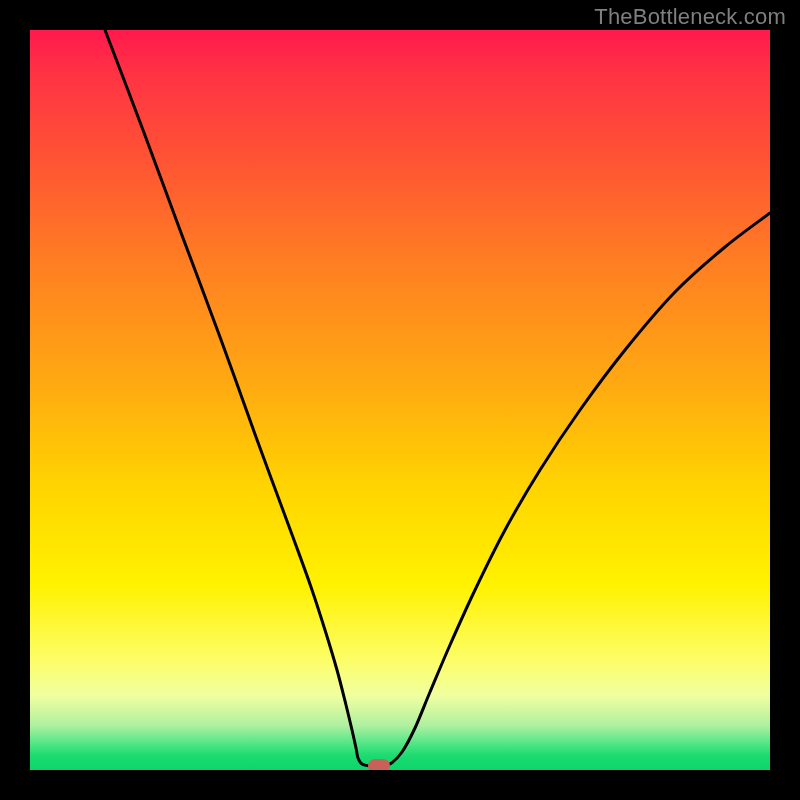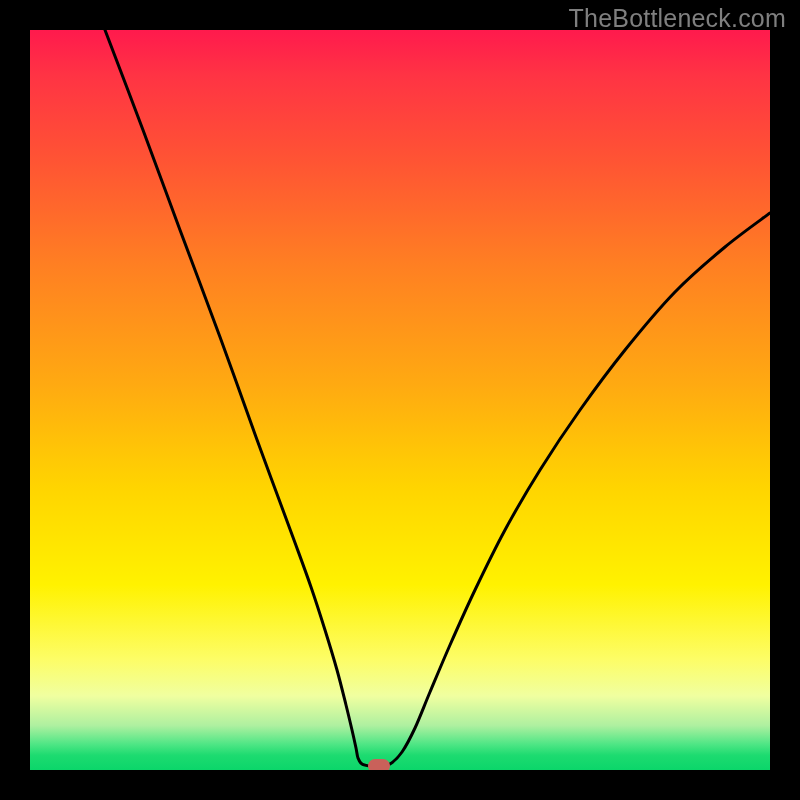--- a/index.html
+++ b/index.html
@@ -50,21 +50,21 @@
     left: 0;
     width: 740px;
     height: 740px;
     display: block;
   }
   .watermark {
     position: absolute;
     top: 4px;
     right: 14px;
     color: #7f7f7f;
-    font-size: 25px;
+    font-size: 22px;
     letter-spacing: 0.2px;
     font-weight: 500;
   }
   .marker {
     position: absolute;
     width: 22px;
     height: 14px;
     border-radius: 7px;
     background: #c9615a;
   }

